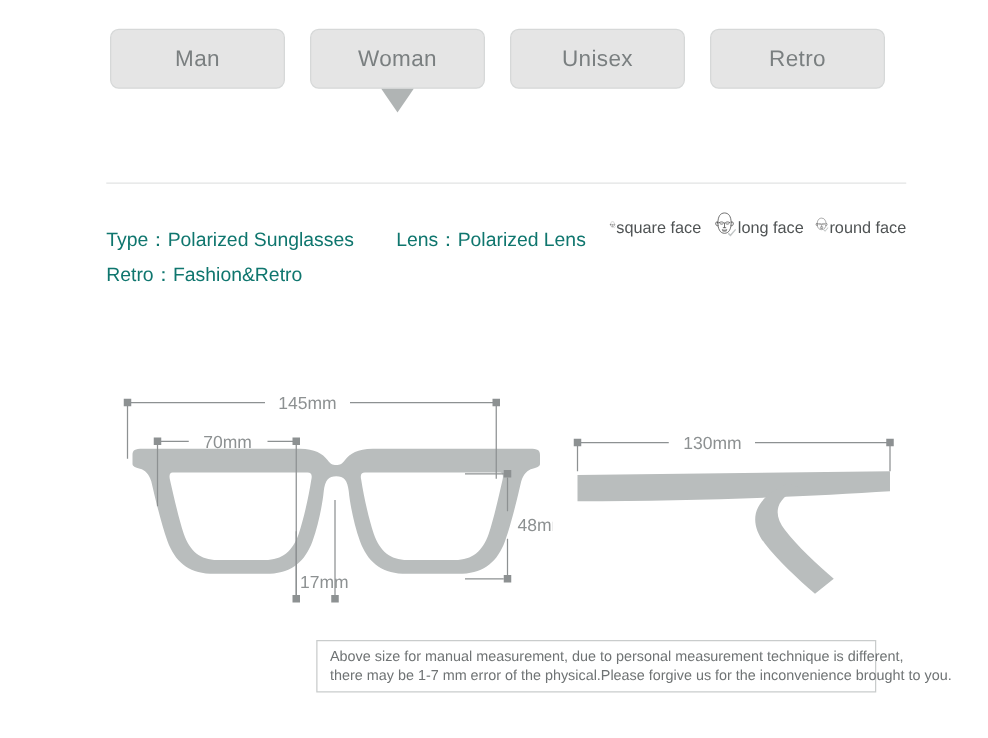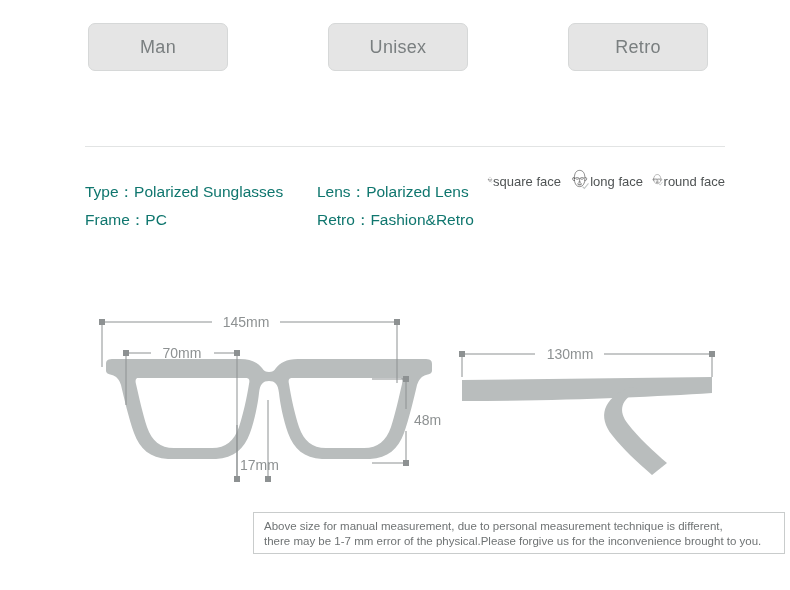--- a/index.html
+++ b/index.html
@@ -123,21 +123,21 @@
     width: 290px;
     height: 150px;
   }
   .diagram-front svg, .diagram-side svg { display:block; }
 
   
   .disclaimer {
     position: absolute;
     left: 253px;
     top: 512px;
-    width: 532px;
+    width: 448px;
     height: 42px;
     box-sizing: border-box;
     border: 1px solid #c9cccc;
     padding: 6px 10px 0 10px;
   }
   .disclaimer p {
     margin: 0;
     font-size: 11.5px;
     line-height: 15px;
     color: #6f7374;
@@ -145,20 +145,24 @@
   }
 </style>
 </head>
 <body>
 
 <div id="page">
 
   <div class="tabs-row">
     <div class="tab">
       <span>Man</span>
+    </div>
+    <div class="tab">
+      <span>Woman</span>
+      <span class="tab-caret"></span>
     </div>
     <div class="tab">
       <span>Unisex</span>
     </div>
     <div class="tab">
       <span>Retro</span>
     </div>
   </div>
 
   <div class="divider"></div>
@@ -168,24 +172,20 @@
       <span class="spec-cell left">
         <span class="spec-key">Type：</span>
         <span class="spec-val">Polarized Sunglasses</span>
       </span>
       <span class="spec-cell">
         <span class="spec-key">Lens：</span>
         <span class="spec-val">Polarized Lens</span>
       </span>
     </div>
     <div class="spec-line">
-      <span class="spec-cell left">
-        <span class="spec-key">Frame：</span>
-        <span class="spec-val">PC</span>
-      </span>
       <span class="spec-cell">
         <span class="spec-key">Retro：</span>
         <span class="spec-val">Fashion&amp;Retro</span>
       </span>
     </div>
   </div>
 
   <div class="faces">
 
     <div class="face-item">

